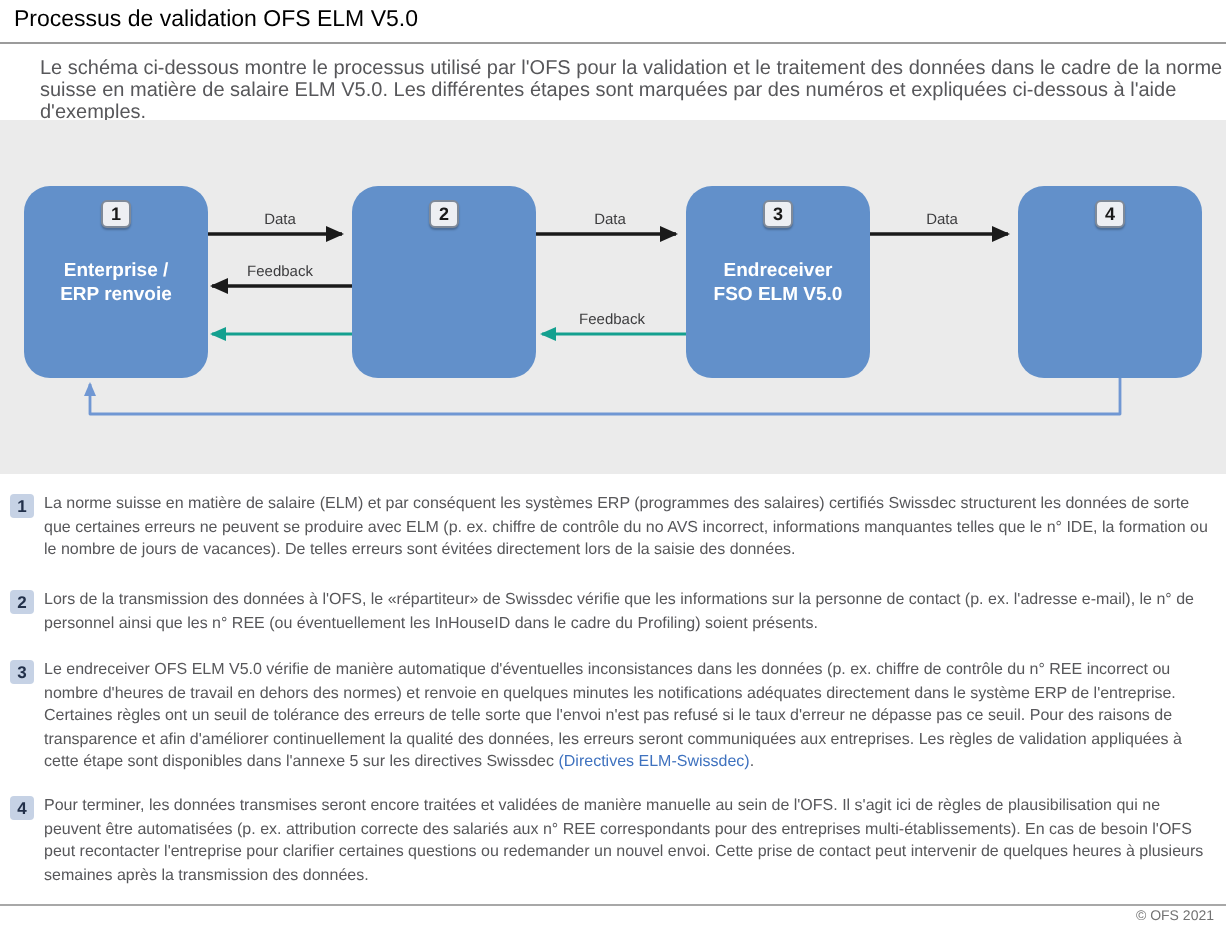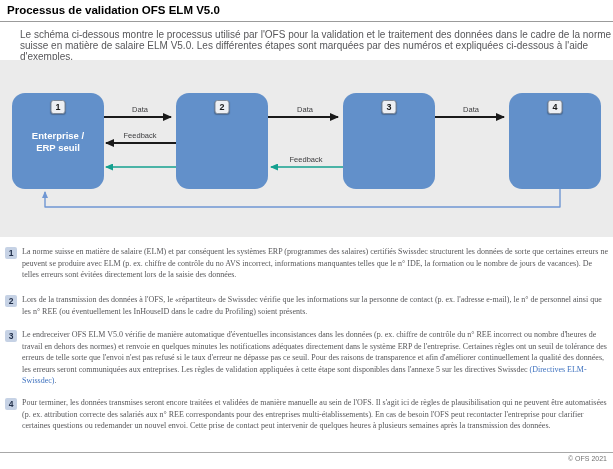--- a/index.html
+++ b/index.html
@@ -5,21 +5,21 @@
   html, body { margin: 0; padding: 0; }
   body {
     width: 613px; height: 469px;
     background: #ffffff;
     font-family: "Liberation Sans", sans-serif;
     position: relative;
     overflow: hidden;
   }
   .title {
     position: absolute; left: 7px; top: 4px;
-    font-size: 11.5px; font-weight: bold; color: #000;
+    font-size: 11.5px; font-weight: normal; color: #000;
   }
   .title-rule {
     position: absolute; left: 0; top: 21px; width: 613px; height: 1px;
     background: #9b9b9b;
   }
   .intro {
     position: absolute; left: 20px; top: 29px; width: 599px;
     font-size: 10px; line-height: 11px; color: #57575a;
   }
   .diagram-bg {
@@ -60,21 +60,21 @@
   }
   .step-badge {
     position: absolute; left: 0; top: 1px;
     width: 12px; height: 12px;
     background: #c6d2e5; border-radius: 2px;
     font-size: 8.5px; font-weight: bold; color: #22304a;
     display: flex; align-items: center; justify-content: center;
   }
   .step-text {
     margin-left: 17px; width: 586px;
-    font-size: 8px; line-height: 11.6px; color: #57575a; font-family: Liberation Serif, serif;
+    font-size: 8px; line-height: 11.6px; color: #57575a;
   }
   .link { color: #3f72bf; text-decoration: none; cursor: pointer; }
   .footer-rule {
     position: absolute; left: 0; top: 452px; width: 613px; height: 1px;
     background: #a8a8a8;
   }
   .copyright {
     position: absolute; right: 6px; top: 455px;
     font-size: 7px; color: #727272;
   }
@@ -112,27 +112,29 @@
   <text x="140" y="52" text-anchor="middle">Data</text>
   <text x="305" y="52" text-anchor="middle">Data</text>
   <text x="471" y="52" text-anchor="middle">Data</text>
   <text x="140" y="78" text-anchor="middle">Feedback</text>
   <text x="306" y="102" text-anchor="middle">Feedback</text>
 </svg>
 
 <div class="node node1">
   <div class="node-badge">1</div>
   <div class="node-label">Enterprise /
-ERP seuil</div>
+ERP renvoie</div>
 </div>
 <div class="node node2">
   <div class="node-badge">2</div>
 </div>
 <div class="node node3">
   <div class="node-badge">3</div>
+  <div class="node-label">Endreceiver
+FSO ELM V5.0</div>
 </div>
 <div class="node node4">
   <div class="node-badge">4</div>
 </div>
 
 <div class="step" style="top:246px;">
   <div class="step-badge">1</div>
   <div class="step-text">La norme suisse en matière de salaire (ELM) et par conséquent les systèmes ERP (programmes des salaires) certifiés Swissdec structurent les données de sorte que certaines erreurs ne peuvent se produire avec ELM (p. ex. chiffre de contrôle du no AVS incorrect, informations manquantes telles que le n° IDE, la formation ou le nombre de jours de vacances). De telles erreurs sont évitées directement lors de la saisie des données.</div>
 </div>
 

